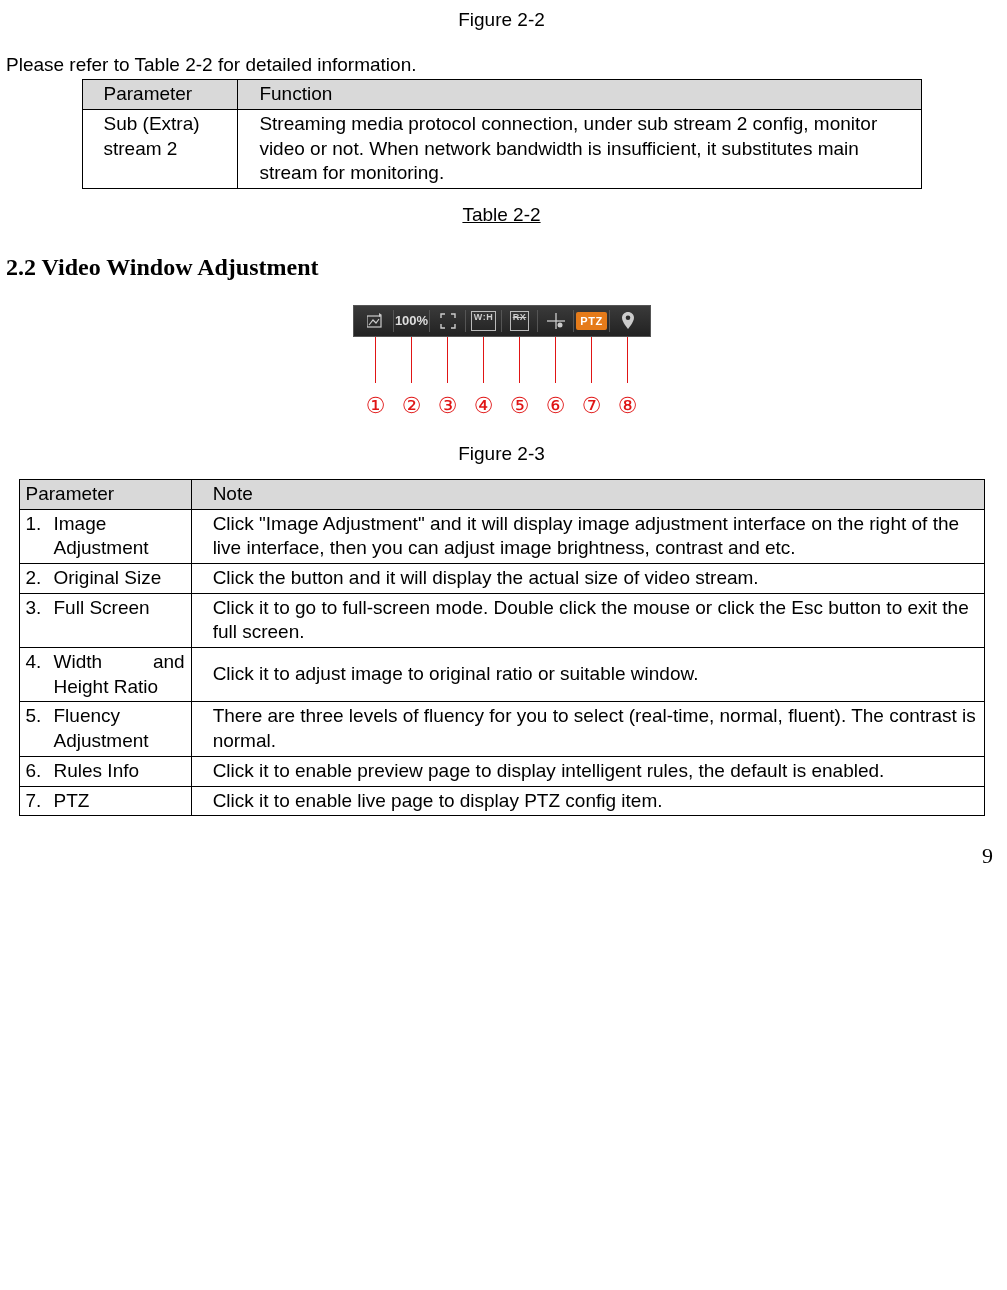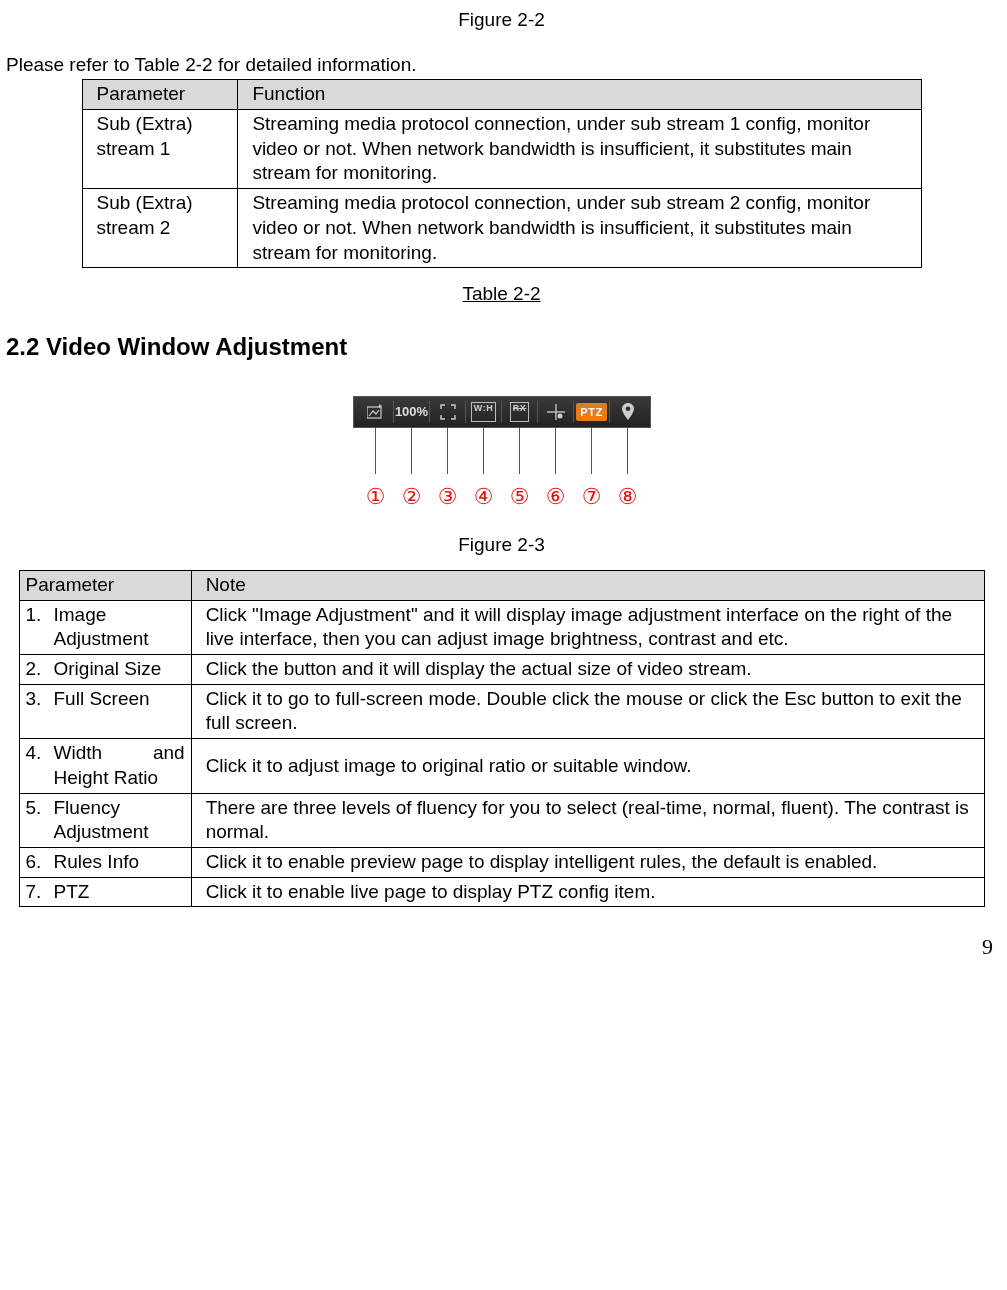--- a/index.html
+++ b/index.html
@@ -13,34 +13,35 @@
     line-height: 1.3;
   }
   .fig-caption { text-align: center; margin: 2px 0 20px 0; }
   .intro { margin: 4px 0 2px 0; }
   table.data {
     border-collapse: collapse;
     margin: 0 auto;
   }
   table.data td, table.data th {
     border: 1px solid #000;
-    padding: 2px 6px 2px 14px;
+    padding: 2px 6px 2px 21px;
     vertical-align: top;
     text-align: left;
     font-weight: normal;
   }
   table.data th { background: #d9d9d9; }
   .t22 { width: 840px; margin-left: 80px; margin-right: auto; }
   .t22 .c1 { width: 152px; }
   .t22 .c2 { width: 666px; }
   .tbl-caption { text-align: center; margin: 14px 0 24px 0; text-decoration: underline; }
   h2.section {
     font-size: 24px;
     font-weight: bold;
-    margin: 10px 0 34px 0;
+    margin: 10px 0 22px 0;
+    font-family: Liberation Serif, serif;
   }
   
   .figure-wrap { text-align: center; margin: 6px 0 8px 0; }
   .toolbar {
     display: inline-flex;
     align-items: center;
     background: #2c2c2c;
     background: linear-gradient(#3a3a3a,#222);
     border: 1px solid #555;
     height: 32px;
@@ -122,24 +123,20 @@
 
 <div class="fig-caption">Figure 2-2</div>
 
 <div class="intro">Please refer to Table 2-2 for detailed information.</div>
 
 <table class="data t22">
   <tbody>
       <tr>
     <th class="c1">Parameter</th>
     <th class="c2">Function</th>
-  </tr>
-  <tr>
-    <td class="c1">Sub (Extra) stream 1</td>
-    <td class="c2">Streaming media protocol connection, under sub stream 1 config, monitor video or not. When network bandwidth is insufficient, it substitutes main stream for monitoring.</td>
   </tr>
   <tr>
     <td class="c1">Sub (Extra) stream 2</td>
     <td class="c2">Streaming media protocol connection, under sub stream 2 config, monitor video or not. When network bandwidth is insufficient, it substitutes main stream for monitoring.</td>
   </tr>
 </tbody>
   </table>
 
 <div class="tbl-caption">Table 2-2</div>
 

